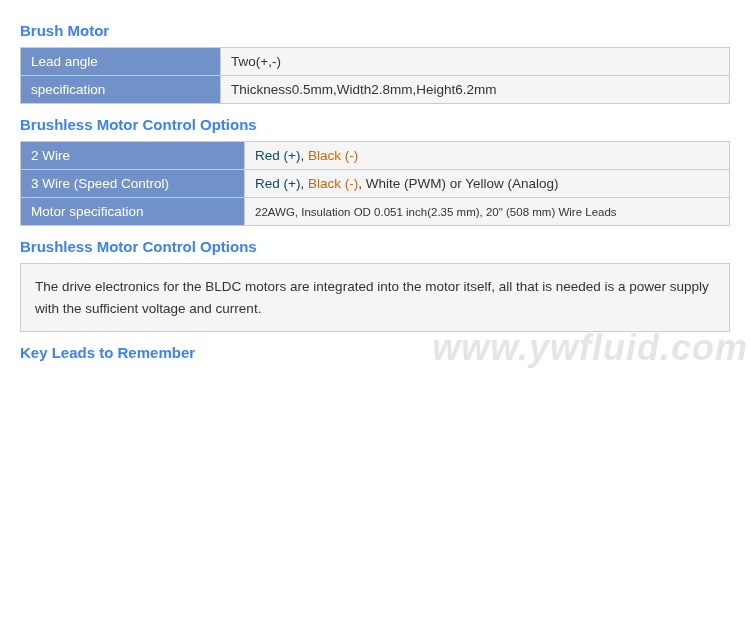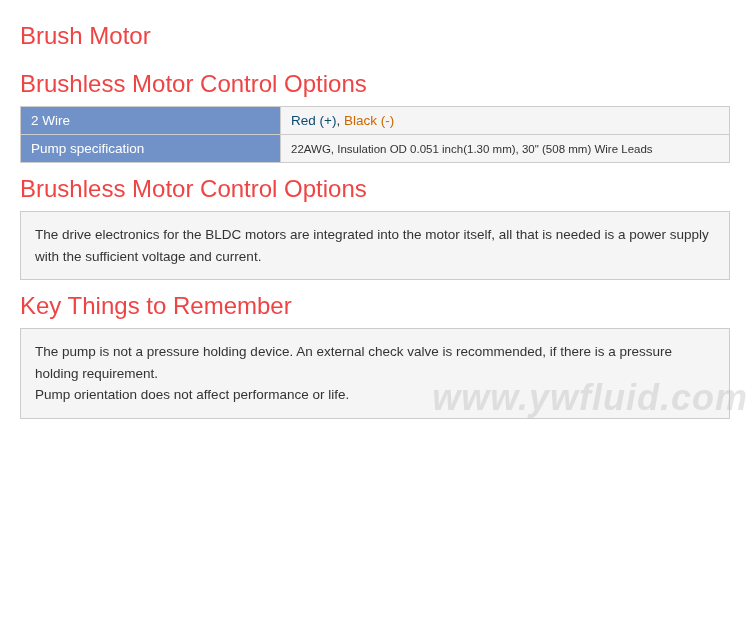--- a/index.html
+++ b/index.html
@@ -31,23 +31,23 @@
       font-size: 36px;
       color: rgba(180, 180, 180, 0.35);
       font-style: italic;
       font-weight: bold;
       pointer-events: none;
       z-index: 10;
       letter-spacing: 1px;
     }
 
     .section-title {
-      font-size: 24px;
-      font-weight: normal;
-      color: #ef4444;
+      font-size: 15px;
+      font-weight: bold;
+      color: #3b82f6;
       margin: 12px 0 8px 0;
       font-family: Arial, sans-serif;
     }
 
     table {
       width: 100%;
       border-collapse: collapse;
       margin-bottom: 4px;
     }
 
@@ -62,21 +62,21 @@
       background-color: #7092c8;
       color: #fff;
       font-weight: normal;
       width: 200px;
     }
 
     .label-cell-wide {
       background-color: #7092c8;
       color: #fff;
       font-weight: normal;
-      width: 260px;
+      width: 224px;
     }
 
     .value-cell {
       background-color: #f5f5f5;
       color: #333;
     }
 
     .value-cell .red {
       color: #0c4a6e;
     }
@@ -86,66 +86,77 @@
       margin-top: 27px;
     }
 
     .description-box {
       border: 1px solid #ccc;
       background-color: #f5f5f5;
       padding: 12px 14px;
       font-size: 13.5px;
       color: #333;
       line-height: 1.6;
-      margin-bottom: 0;
+      margin-bottom: 8px;
     }
 
     .wire-spec-small {
       font-size: 11.5px;
     }
   </style>
 </head>
 <body>
 
 <div class="page-container">
 
   <h2 class="section-title">Brush Motor</h2>
 
   <table>
     <tbody>
+        <tr>
+      <td class="label-cell">Lead angle</td>
+      <td class="value-cell">Two(+,-)</td>
+    </tr>
+    <tr>
+      <td class="label-cell">specification</td>
+      <td class="value-cell">Thickness0.5mm,Width2.8mm,Height6.2mm</td>
+    </tr>
   </tbody>
     </table>
 
   <h2 class="section-title">Brushless Motor Control Options</h2>
 
   <table>
     <tbody>
         <tr>
       <td class="label-cell-wide">2 Wire</td>
       <td class="value-cell">
         <span class="red">Red (+)</span>,
         <span class="orange">Black (-)</span>
       </td>
     </tr>
     <tr>
-      <td class="label-cell-wide">Pump specification</td>
+      <td class="label-cell-wide">3 Wire (Speed Control)</td>
       <td class="value-cell">
-        <span class="wire-spec-small">22AWG, Insulation OD 0.051 inch(1.30 mm), 30" (508 mm) Wire Leads</span>
+        <span class="red">Red (+)</span>,
+        <span class="orange">Black (-)</span>, White (PWM) or Yellow (Analog)
+      </td>
+    </tr>
+    <tr>
+      <td class="label-cell-wide">Motor specification</td>
+      <td class="value-cell">
+        <span class="wire-spec-small">22AWG, Insulation OD 0.051 inch(2.35 mm), 20" (508 mm) Wire Leads</span>
       </td>
     </tr>
   </tbody>
     </table>
 
   <h2 class="section-title">Brushless Motor Control Options</h2>
 
   <div class="description-box">
     <span>The drive electronics for the BLDC motors are integrated into the motor itself, all that is needed is a power supply with the sufficient voltage and current.</span>
   </div>
 
-  <h2 class="section-title">Key Things to Remember</h2>
+  <h2 class="section-title">Key Leads to Remember</h2>
 
-  <div class="description-box">
-    <span>The pump is not a pressure holding device. An external check valve is recommended, if there is a pressure holding requirement.</span><br>
-    <span>Pump orientation does not affect performance or life.</span>
-  </div>
 
   <div class="watermark">www.ywfluid.com</div>
 </div>
 
 </body></html>

